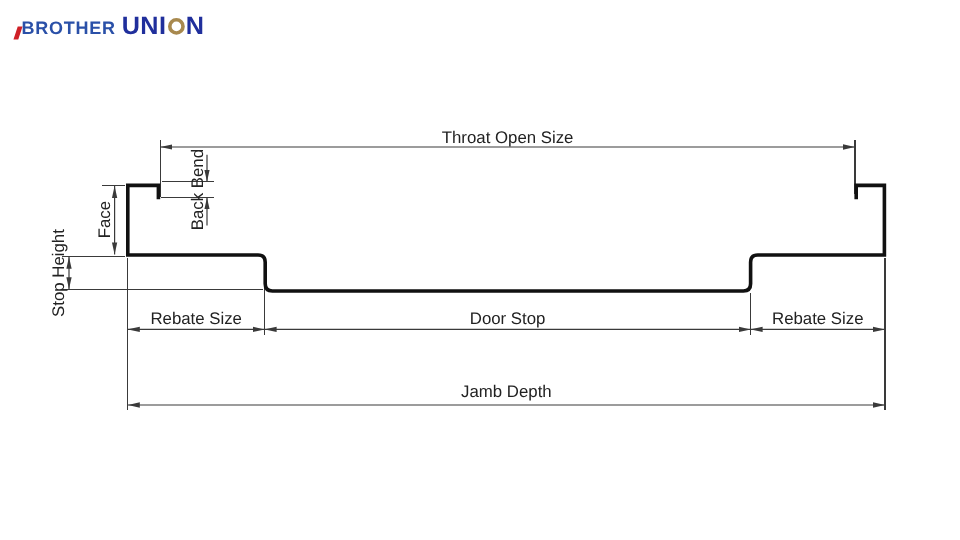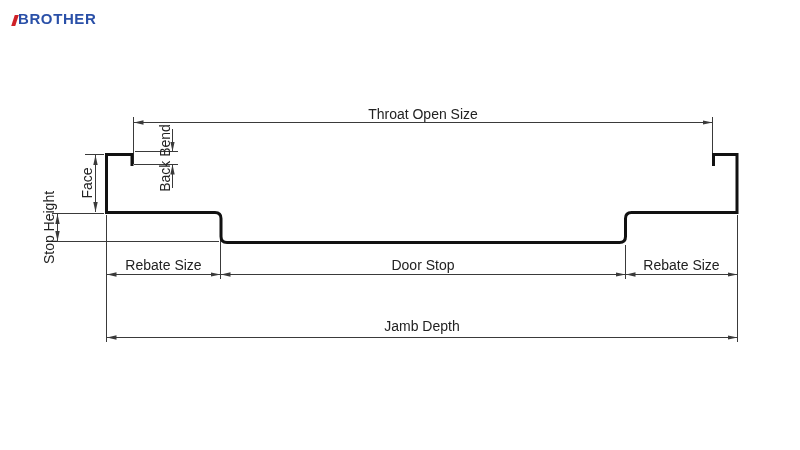--- a/index.html
+++ b/index.html
@@ -73,20 +73,25 @@
   }
 </style>
 </head>
 <body>
 
 <div class="stage">
 
   <div class="logo">
     <span class="accent"></span>
     <span class="brother">BROTHER</span>
+    <span class="union">
+        <span>UNI</span>
+        <span class="ring"></span>
+        <span>N</span>
+      </span>
   </div>
 
   <svg class="drawing" width="800" height="450" viewBox="0 0 800 450">
     <defs>
       <marker id="arrow-end" viewBox="0 0 10 6" refX="10" refY="3" markerWidth="10" markerHeight="6" orient="auto" markerUnits="userSpaceOnUse">
         <path d="M0,0.8 L10,3 L0,5.2 Z" fill="#3a3a3a"></path>
       </marker>
       <marker id="arrow-start" viewBox="0 0 10 6" refX="10" refY="3" markerWidth="10" markerHeight="6" orient="auto-start-reverse" markerUnits="userSpaceOnUse">
         <path d="M0,0.8 L10,3 L0,5.2 Z" fill="#3a3a3a"></path>
       </marker>

